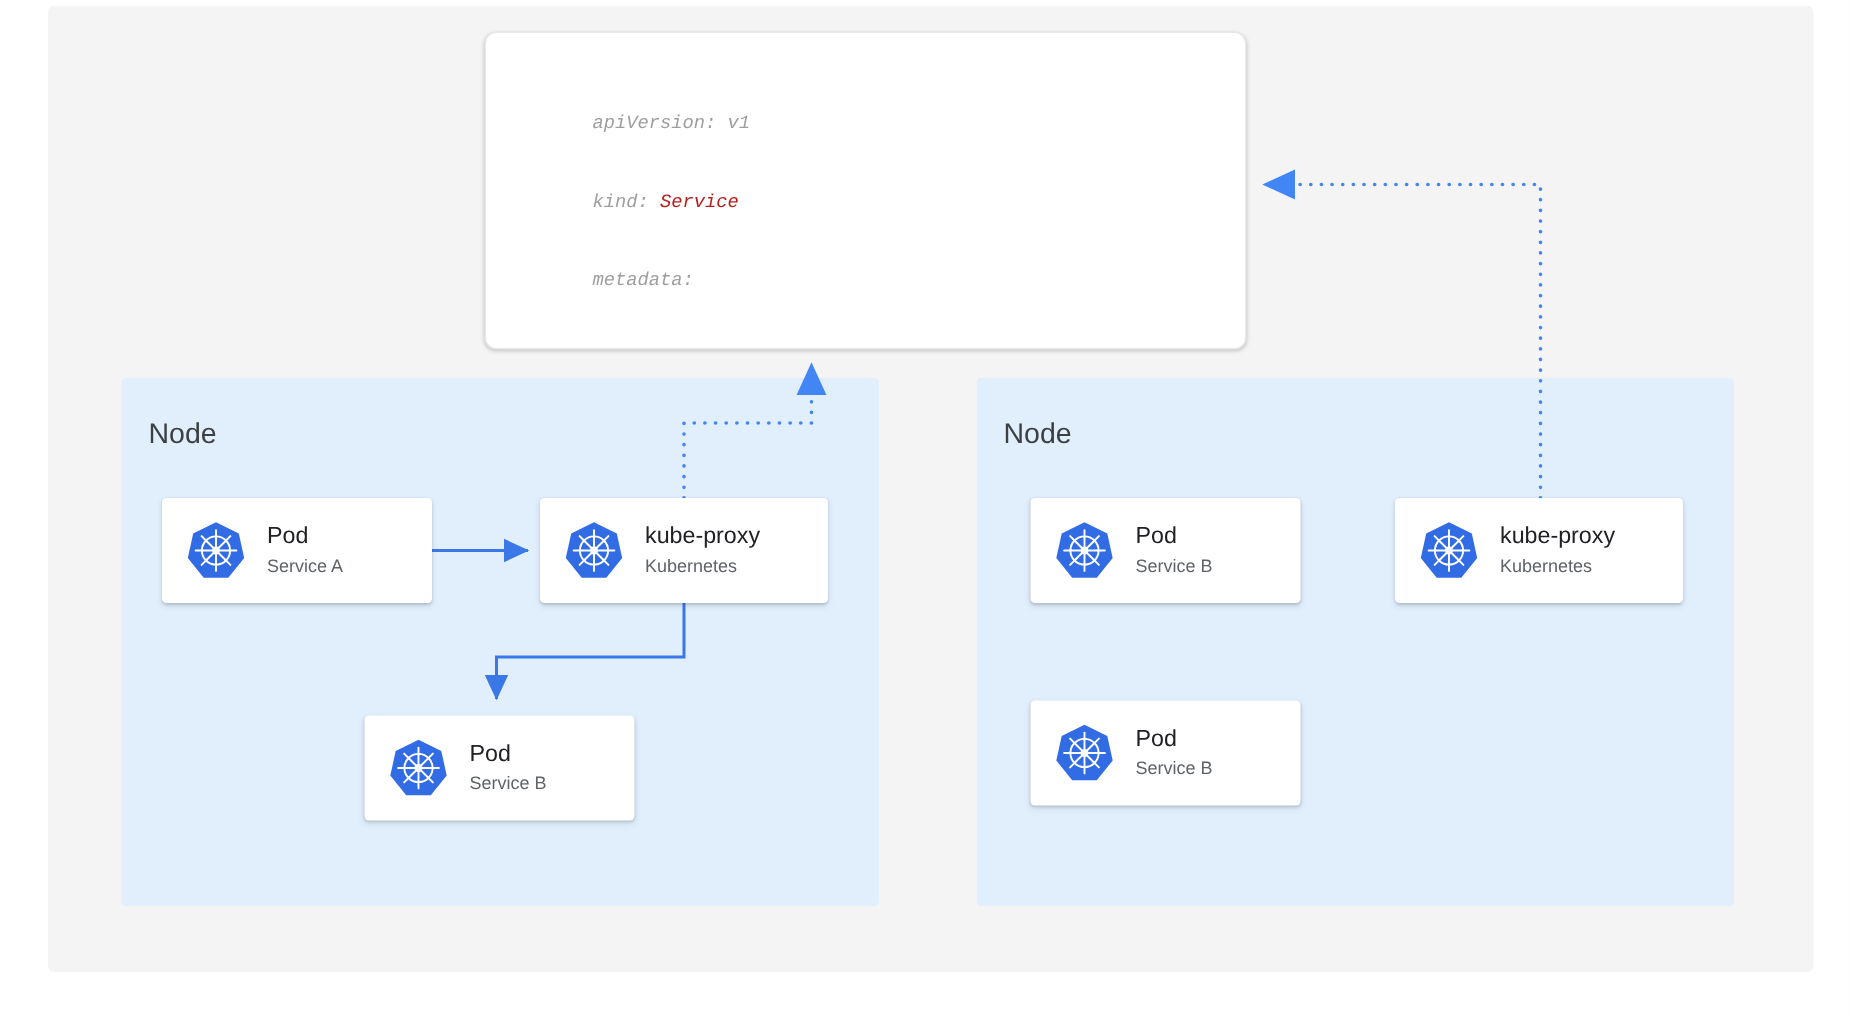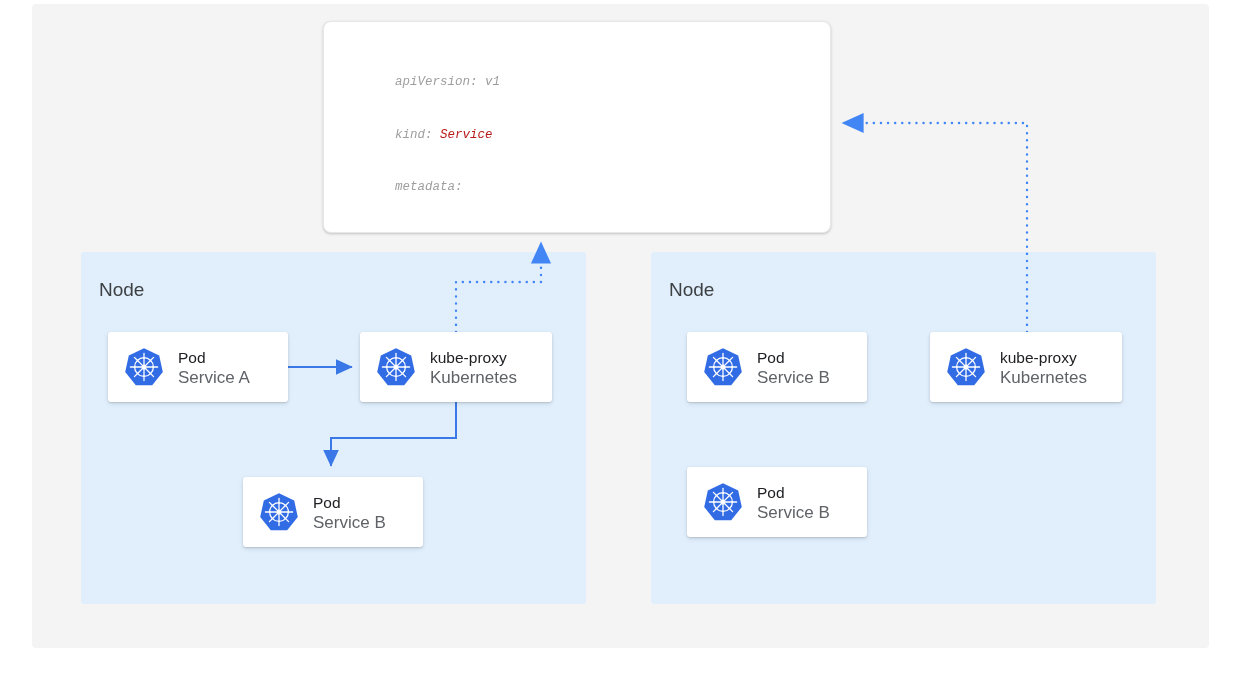--- a/index.html
+++ b/index.html
@@ -86,21 +86,21 @@
     margin-right: 14px;
     flex: 0 0 40px;
   }
   .card .card-text { display: flex; flex-direction: column; justify-content: flex-end; }
   .card .card-title {
     font-size: 15.5px;
     color: #202124;
     line-height: 19px;
   }
   .card .card-sub {
-    font-size: 17px;
+    font-size: 12px;
     color: #5f6368;
     line-height: 19px;
     margin-top: 1px;
   }
 
   
   #card-pod-a       { left: 76px;  top: 328px; width: 180px; height: 70px; }
   #card-kproxy-l    { left: 328px; top: 328px; width: 192px; height: 70px; }
   #card-pod-b-l     { left: 211px; top: 473px; width: 180px; height: 70px; }
   #card-pod-b-r1    { left: 655px; top: 328px; width: 180px; height: 70px; }

